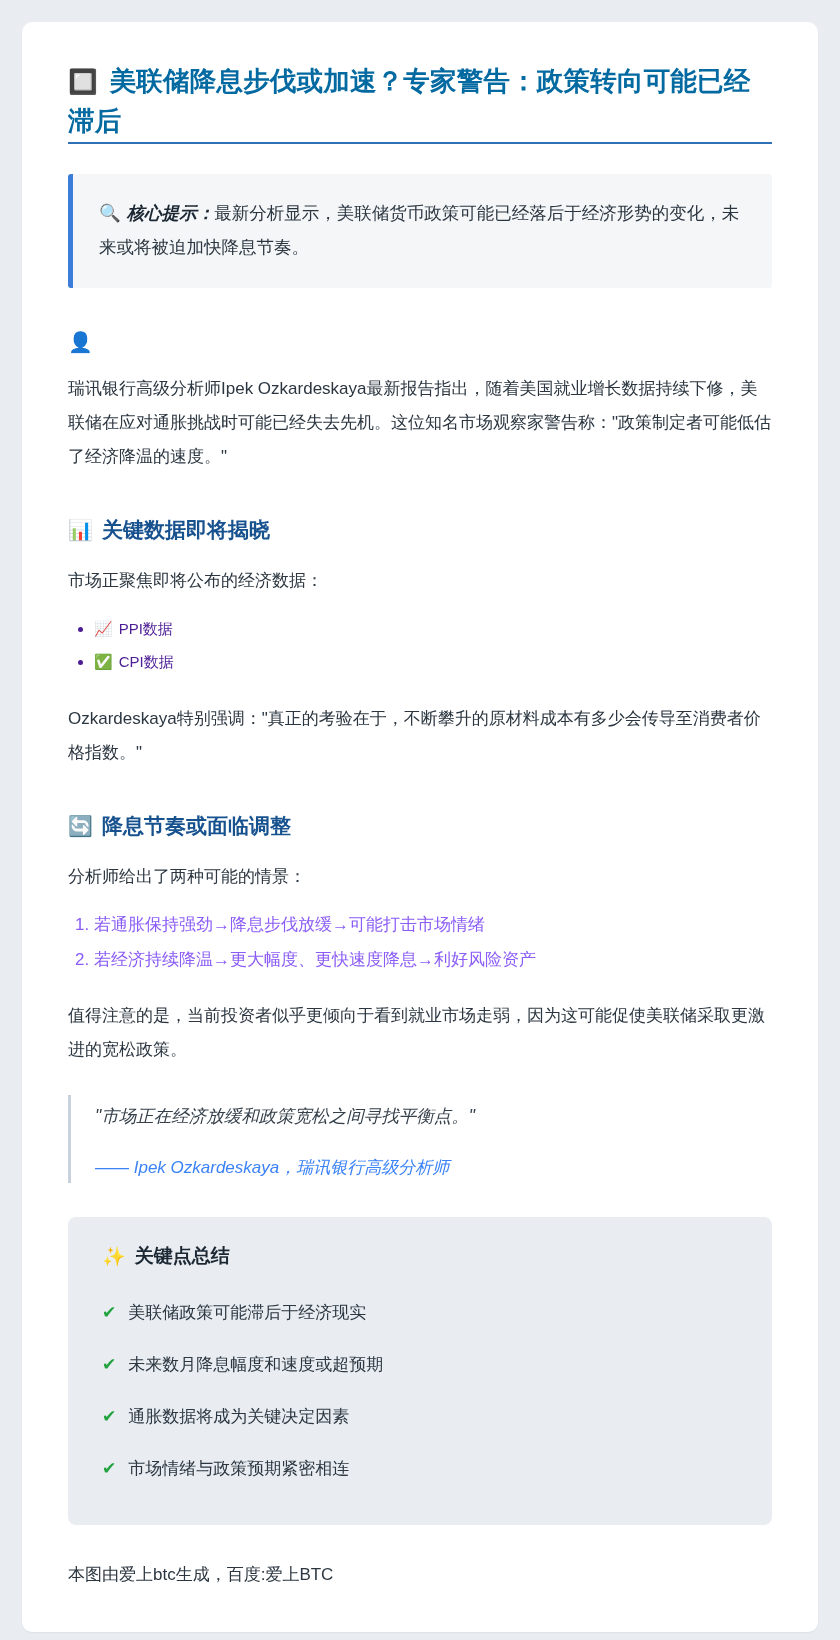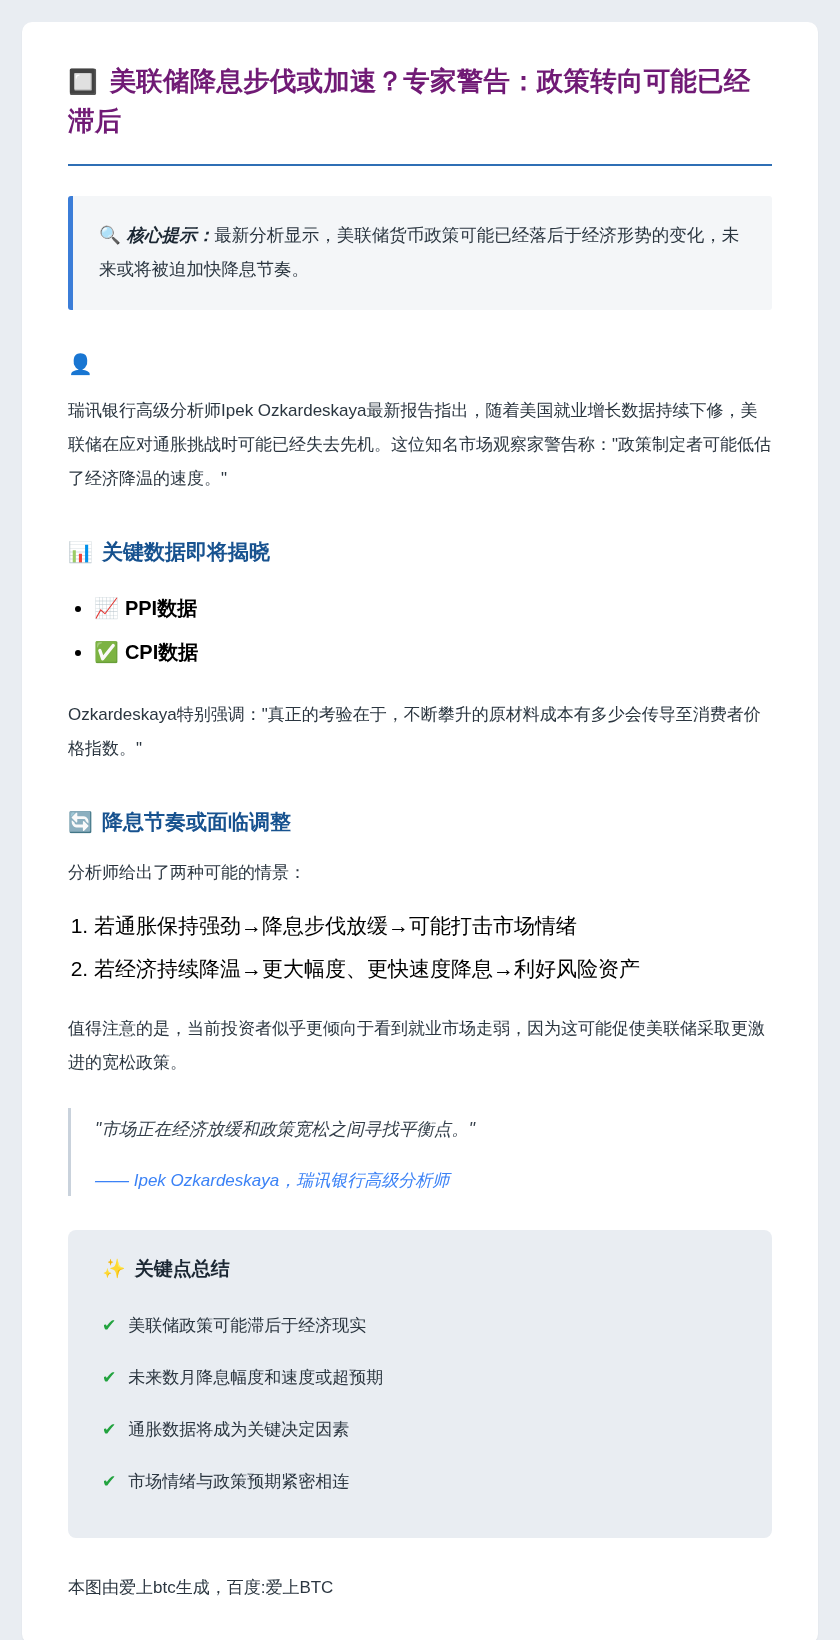--- a/index.html
+++ b/index.html
@@ -26,24 +26,23 @@
     box-sizing: border-box;
     padding: 34px 46px 40px 46px;
     min-height: 1590px;
     box-shadow: 0 1px 2px rgba(0,0,0,0.05);
   }
 
   
   .title {
     font-size: 26.5px;
     font-weight: bold;
-    color: #701a75;
+    color: #0369a1;
     line-height: 1.5;
     letter-spacing: 0.2px;
-    padding-bottom: 22px;
     border-bottom: 2px solid #2f6fb5;
     margin: 6px 0 0 0;
   }
   .title .t-ico {
     font-size: 24px;
     margin-right: 4px;
   }
 
   
   .callout {
@@ -84,35 +83,35 @@
     color: #2b3640;
     margin: 0 0 20px 0;
   }
   p.tight { margin-bottom: 14px; }
 
   ul.bullets {
     margin: 6px 0 24px 0;
     padding-left: 26px;
   }
   ul.bullets li {
-    font-size: 20px;
+    font-size: 15px;
     line-height: 2.2;
-    color: #000000;
-    font-weight: bold;
+    color: #4c1d95;
+    font-weight: normal;
   }
   ul.bullets li .li-ico { margin-right: 6px; }
 
   ol.scenarios {
     margin: 4px 0 22px 0;
     padding-left: 26px;
   }
   ol.scenarios li {
-    font-size: 21px;
+    font-size: 17px;
     line-height: 2.05;
-    color: #000000;
+    color: #8b5cf6;
   }
 
   blockquote.pull {
     margin: 28px 0 26px 0;
     padding: 4px 0 4px 24px;
     border-left: 3px solid #c9d2dc;
     font-style: italic;
     color: #35404b;
   }
   blockquote.pull .q-text {
@@ -175,20 +174,21 @@
 
     <div class="h2 first">
       <span class="s-ico">👤</span>
     </div>
     <p class="body">瑞讯银行高级分析师Ipek Ozkardeskaya最新报告指出，随着美国就业增长数据持续下修，美联储在应对通胀挑战时可能已经失去先机。这位知名市场观察家警告称："政策制定者可能低估了经济降温的速度。"</p>
 
     <div class="h2">
       <span class="s-ico">📊</span>
       <span>关键数据即将揭晓</span>
     </div>
+    <p class="body tight">市场正聚焦即将公布的经济数据：</p>
     <ul class="bullets">
       <li><span class="li-ico">📈</span><span>PPI数据</span></li>
       <li><span class="li-ico">✅</span><span>CPI数据</span></li>
     </ul>
     <p class="body">Ozkardeskaya特别强调："真正的考验在于，不断攀升的原材料成本有多少会传导至消费者价格指数。"</p>
 
     <div class="h2">
       <span class="s-ico">🔄</span>
       <span>降息节奏或面临调整</span>
     </div>

